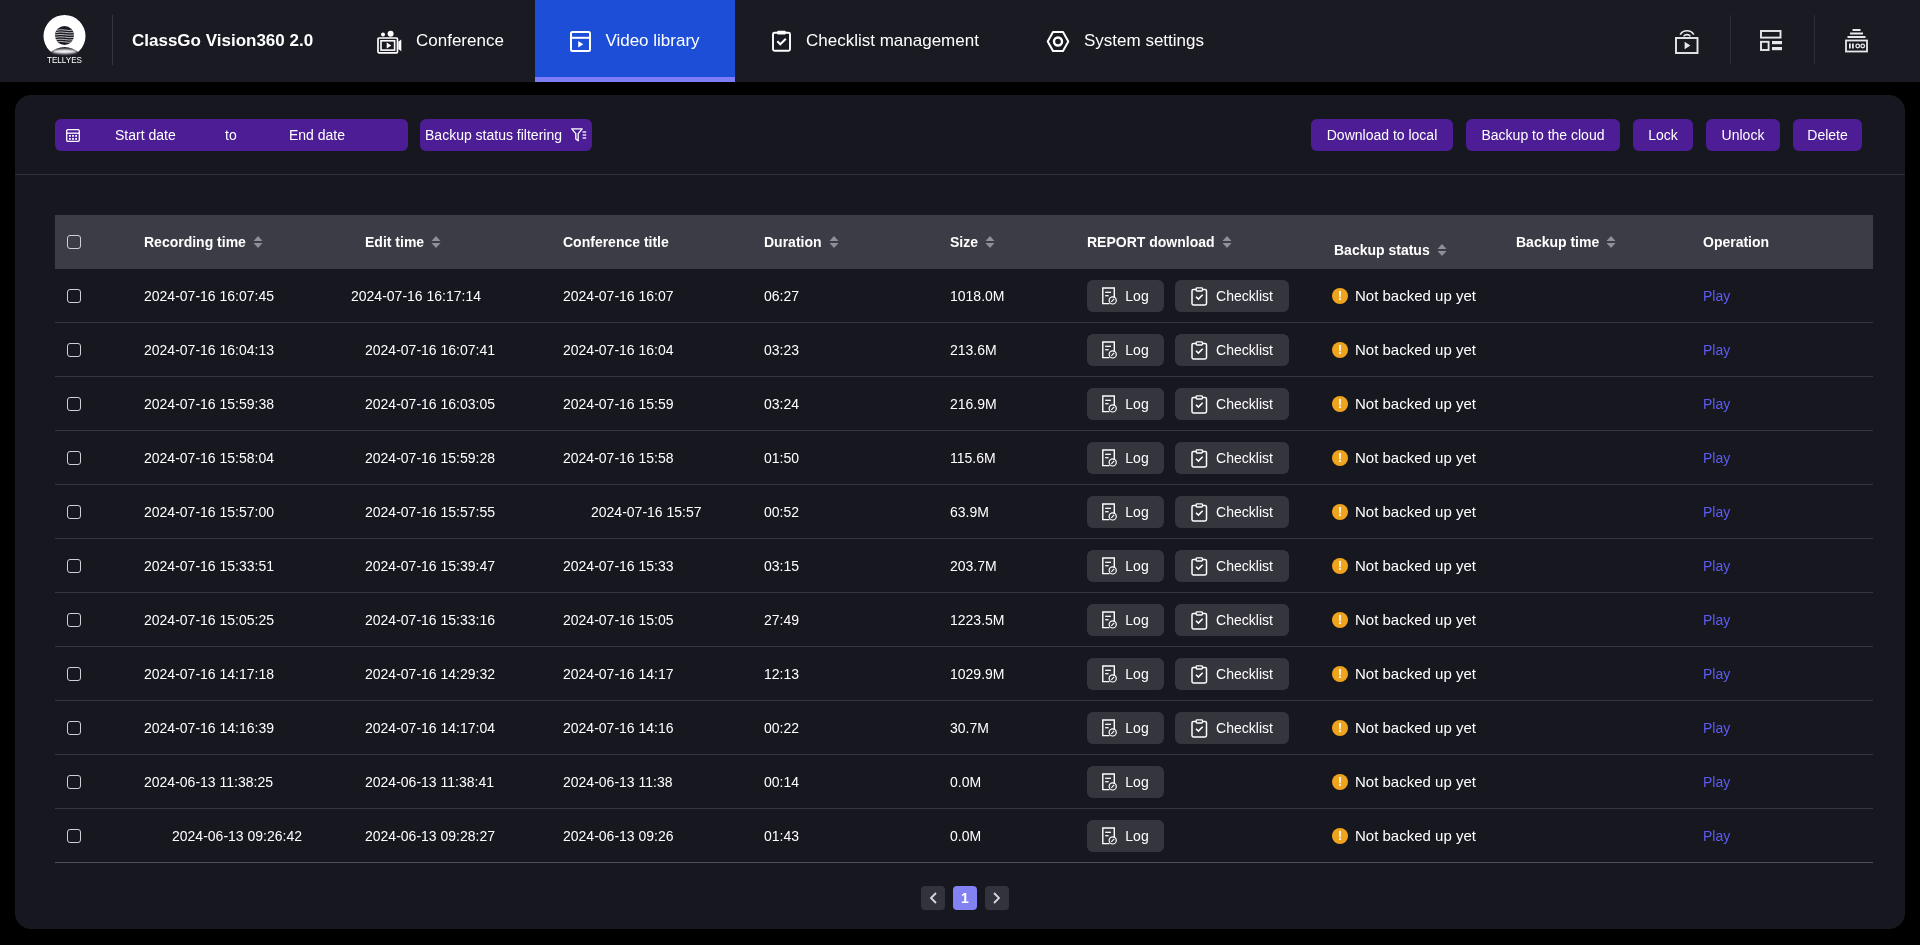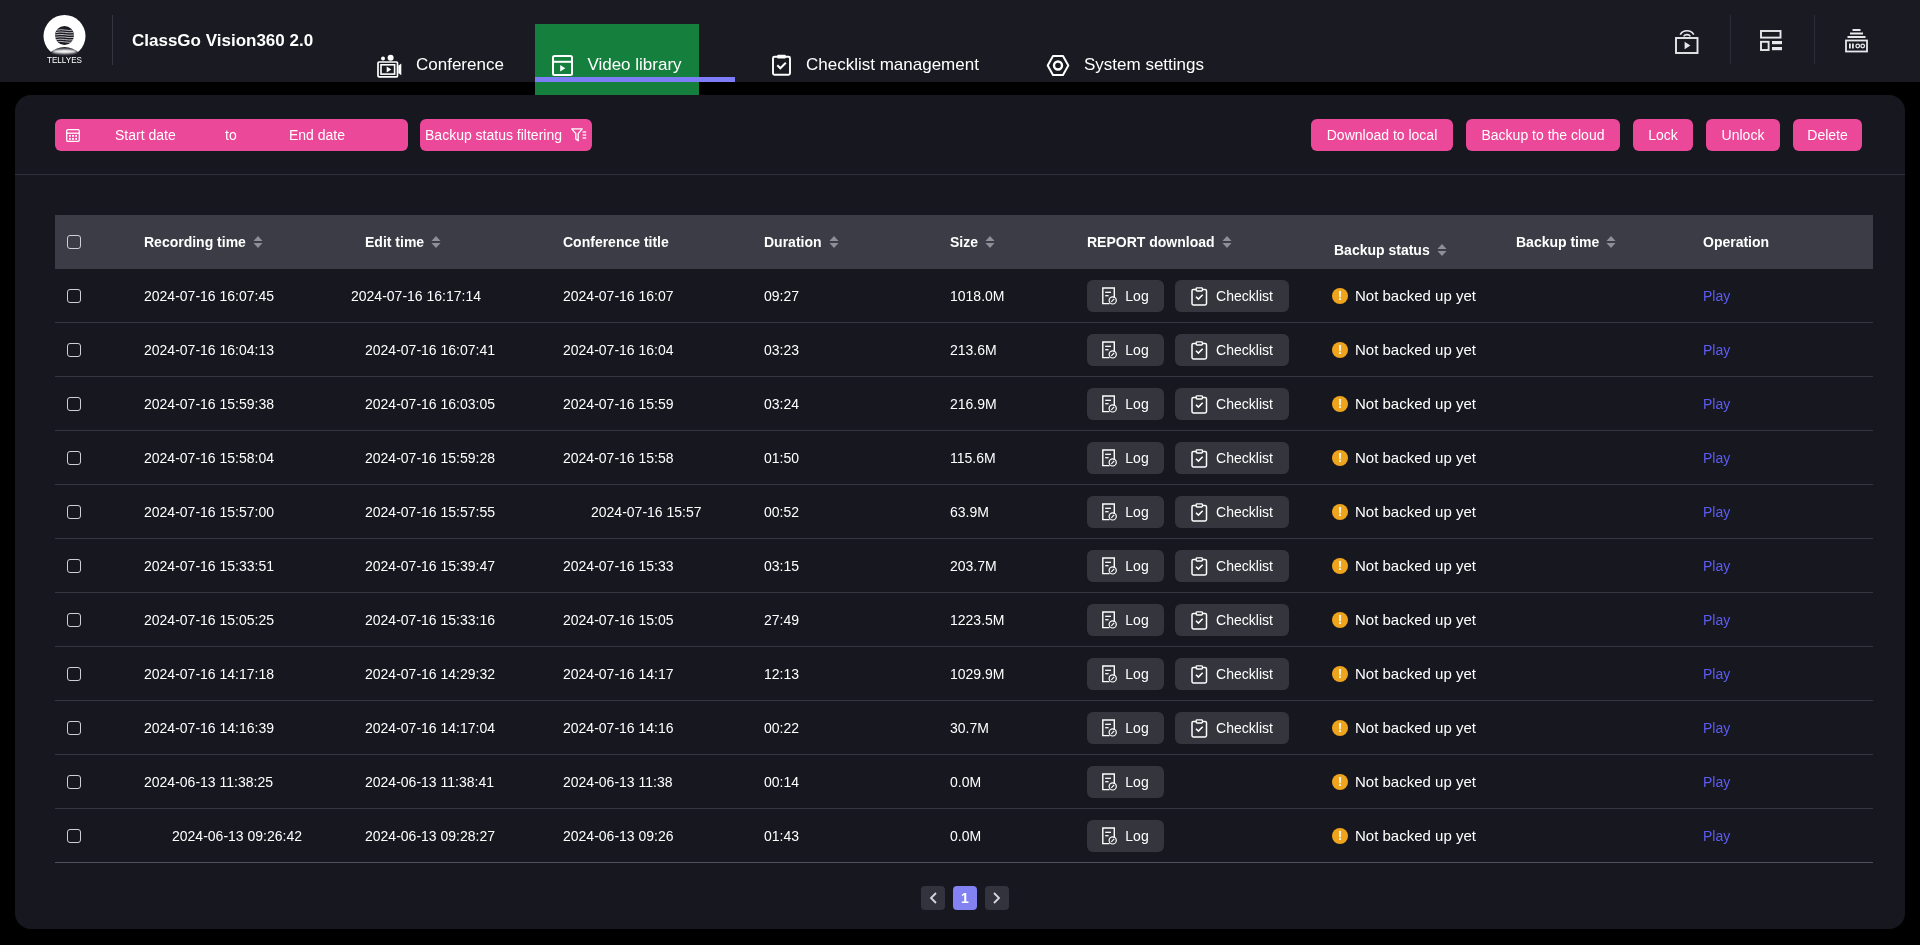--- a/index.html
+++ b/index.html
@@ -4,36 +4,36 @@
 <style>
 * { margin:0; padding:0; box-sizing:border-box; }
 html,body { width:1920px; height:945px; background:#000; font-family:"Liberation Sans", sans-serif; color:#fff; overflow:hidden; }
 body { position:relative; }
 .abs { position:absolute; }
 
 
 .nav { position:absolute; left:0; top:0; width:1920px; height:82px; background:#1a1a23; }
 .navdiv { position:absolute; left:112px; top:15px; width:1px; height:50px; background:#35353f; }
 .apptitle { position:absolute; left:132px; top:0; height:82px; line-height:82px; font-size:17px; font-weight:bold; color:#fff; }
-.tab { position:absolute; top:0; height:82px; display:flex; align-items:center; gap:14px; font-size:17px; color:#fff;margin-top:24px; }
+.tab { position:absolute; top:0; height:82px; display:flex; align-items:center; gap:14px; font-size:17px; color:#fff; }
 .tab svg { display:block; }
-#tab-video { left:535px; width:164px; justify-content:center; background:#15803d; }
+#tab-video { left:535px; width:200px; justify-content:center; background:#1d4ed8; }
 #tab-conf { left:377px; }
 #tab-check { left:771px; }
 #tab-sys { left:1046px; }
 .underline { position:absolute; left:535px; top:77px; width:200px; height:5px; background:#7d7df8; }
 .ric { position:absolute; top:27px; }
 .rdiv { position:absolute; top:15px; width:1px; height:49px; background:#2d2d37; }
 
 
 .panel { position:absolute; left:15px; top:95px; width:1890px; height:834px; background:#171720; border-radius:16px; }
 .sep1 { position:absolute; left:15px; top:174px; width:1890px; height:1px; background:#30303a; }
 
 
-.pbtn { position:absolute; top:119px; height:32px; background:#ec4899; border-radius:6px; color:#fff; font-size:14px; display:flex; align-items:center; justify-content:center; white-space:nowrap; }
+.pbtn { position:absolute; top:119px; height:32px; background:#4c1d95; border-radius:6px; color:#fff; font-size:14px; display:flex; align-items:center; justify-content:center; white-space:nowrap; }
 .datepick { left:55px; width:353px; }
 .datepick .dseg { position:absolute; top:0; height:32px; line-height:32px; white-space:nowrap; }
 .filterbtn { left:420px; width:172px; gap:9px; }
 
 
 .thead { position:absolute; left:55px; top:215px; width:1818px; height:54px; background:#3c3c46; }
 .th { position:absolute; top:0; height:54px; display:flex; align-items:center; gap:7px; font-weight:bold; font-size:14px; white-space:nowrap; }
 .row { position:absolute; left:55px; width:1818px; height:54px; border-bottom:1px solid #363642; }
 .cell { position:absolute; top:0; height:54px; line-height:54px; font-size:14px; color:#fff; white-space:nowrap; }
 .cbx { position:absolute; left:12px; top:20px; width:14px; height:14px; border:1.5px solid #cfcfd6; border-radius:3px; }
@@ -206,21 +206,21 @@
       </svg></div>
   <div class="th" style="left:1648px;">Operation</div>
 </div>
 
 <div id="rows">
   <div class="row" style="top:269px;">
     <div class="cbx"></div>
     <span class="cell" style="left:89px;">2024-07-16 16:07:45</span>
     <span class="cell" style="left:296px;">2024-07-16 16:17:14</span>
     <span class="cell" style="left:508px;">2024-07-16 16:07</span>
-    <span class="cell" style="left:709px;">09:27</span>
+    <span class="cell" style="left:709px;">06:27</span>
     <span class="cell" style="left:895px;">1018.0M</span>
     <div class="gbtn logbtn">
         <svg width="15" height="18" viewBox="0 0 15 18" fill="none">
           <path d="M12.3,11 L12.3,1 L0.8,1 L0.8,16.6 L7.5,16.6" stroke="#fff" stroke-width="1.4"></path>
           <line x1="3.2" y1="5.3" x2="9" y2="5.3" stroke="#fff" stroke-width="1.3"></line>
           <line x1="3.2" y1="8.7" x2="6.6" y2="8.7" stroke="#fff" stroke-width="1.3"></line>
           <circle cx="10.7" cy="13.4" r="3.6" stroke="#fff" stroke-width="1.2"></circle>
           <line x1="9.3" y1="14.9" x2="12.2" y2="11.9" stroke="#fff" stroke-width="1.2"></line>
         </svg>
         <span>Log</span>

